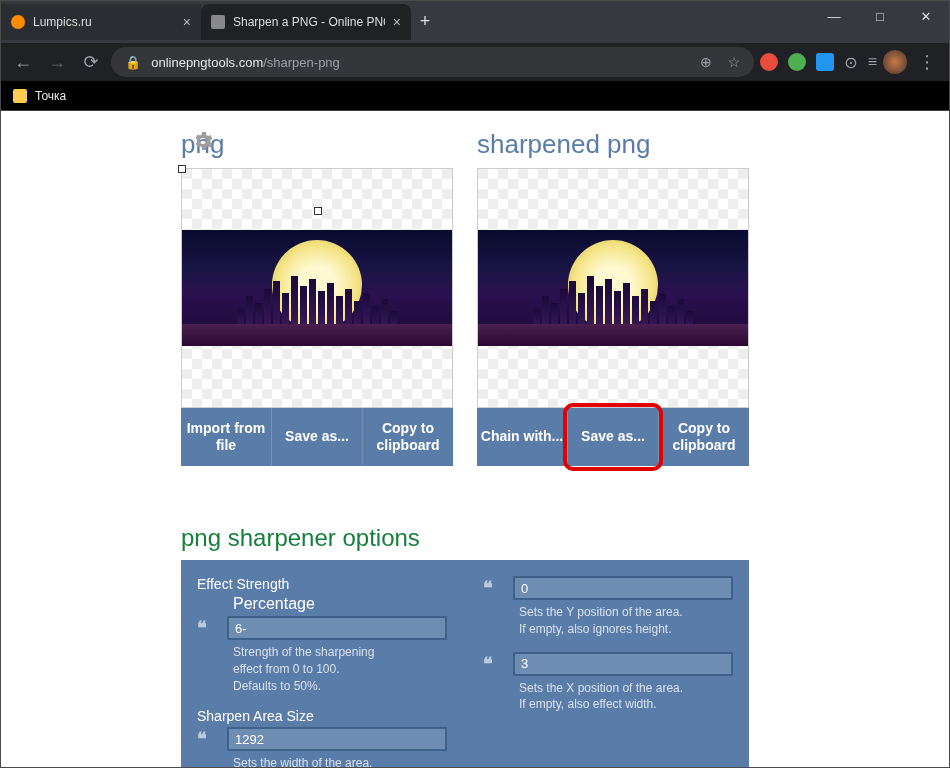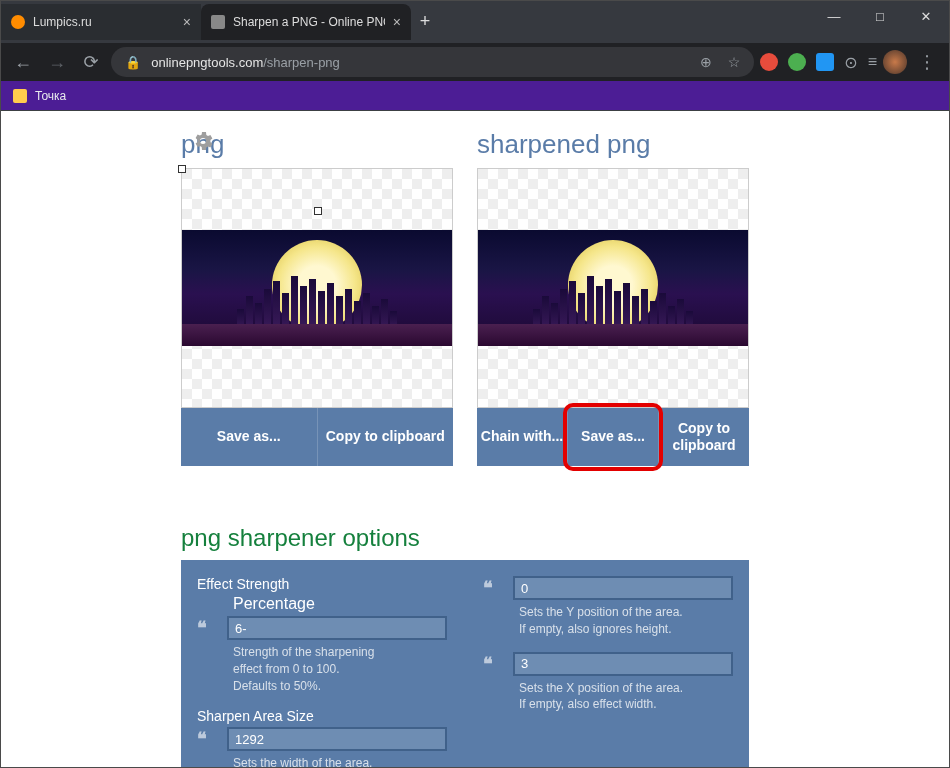--- a/index.html
+++ b/index.html
@@ -22,21 +22,21 @@
 .navbtn { width: 28px; height: 28px; color: #9aa0a6; text-align: center; line-height: 28px; font-size: 18px; }
 .navbtn.disabled { color: #5f6368; }
 .urlfield { flex: 1; height: 30px; background: #35363a; border-radius: 15px; display: flex; align-items: center; padding: 0 14px; gap: 10px; color: #9aa0a6; font-size: 13px; }
 .urlfield .domain { color: #e5e5e5; }
 .urlfield .path { color: #9aa0a6; }
 .urlfield .right-icons { margin-left: auto; display: flex; gap: 16px; font-size: 14px; }
 .ext { display: flex; gap: 10px; align-items: center; }
 .ext div { width: 18px; height: 18px; border-radius: 50%; }
 .avatar { width: 24px; height: 24px; border-radius: 50%; background: radial-gradient(circle, #c97a4a, #4a342a); }
 
-.bookmarks { height: 30px; background: #4c1d95; display: flex; align-items: center; padding: 0 12px; gap: 8px; color: #e8eaed; font-size: 12px; border-bottom: 1px solid #3c4043; }
+.bookmarks { height: 30px; background: #000000; display: flex; align-items: center; padding: 0 12px; gap: 8px; color: #e8eaed; font-size: 12px; border-bottom: 1px solid #3c4043; }
 .bookmarks .bicon { width: 14px; height: 14px; background: #ffcc4d; border-radius: 2px; }
 
 .content { height: calc(768px - 42px - 38px - 30px - 2px); overflow-y: scroll; background: #fff; position: relative; }
 .content::-webkit-scrollbar { width: 16px; }
 .content::-webkit-scrollbar-track { background: #f1f1f1; }
 .content::-webkit-scrollbar-thumb { background: #c1c1c1; border-radius: 2px; }
 
 .main { display: flex; padding: 18px 40px 0 180px; }
 .sidebar { position: absolute; left: 190px; top: 18px; display: flex; flex-direction: column; gap: 14px; }
 .sidebar svg { width: 24px; height: 24px; fill: #9e9e9e; }
@@ -167,20 +167,21 @@
                 <div class="bldg" style="height:30px"></div>
                 <div class="bldg" style="height:38px"></div>
                 <div class="bldg" style="height:25px"></div>
                 <div class="bldg" style="height:32px"></div>
                 <div class="bldg" style="height:20px"></div>
             </div>
             <div class="water"></div>
           </div>
         </div>
         <div class="btnrow">
+          <div>Import from file</div>
           <div>Save as...</div>
           <div>Copy to clipboard</div>
         </div>
       </div>
 
       <div class="col">
         <h2>sharpened png</h2>
         <div class="imgbox">
           <div class="imgcontent">
             <div class="moon"></div>

